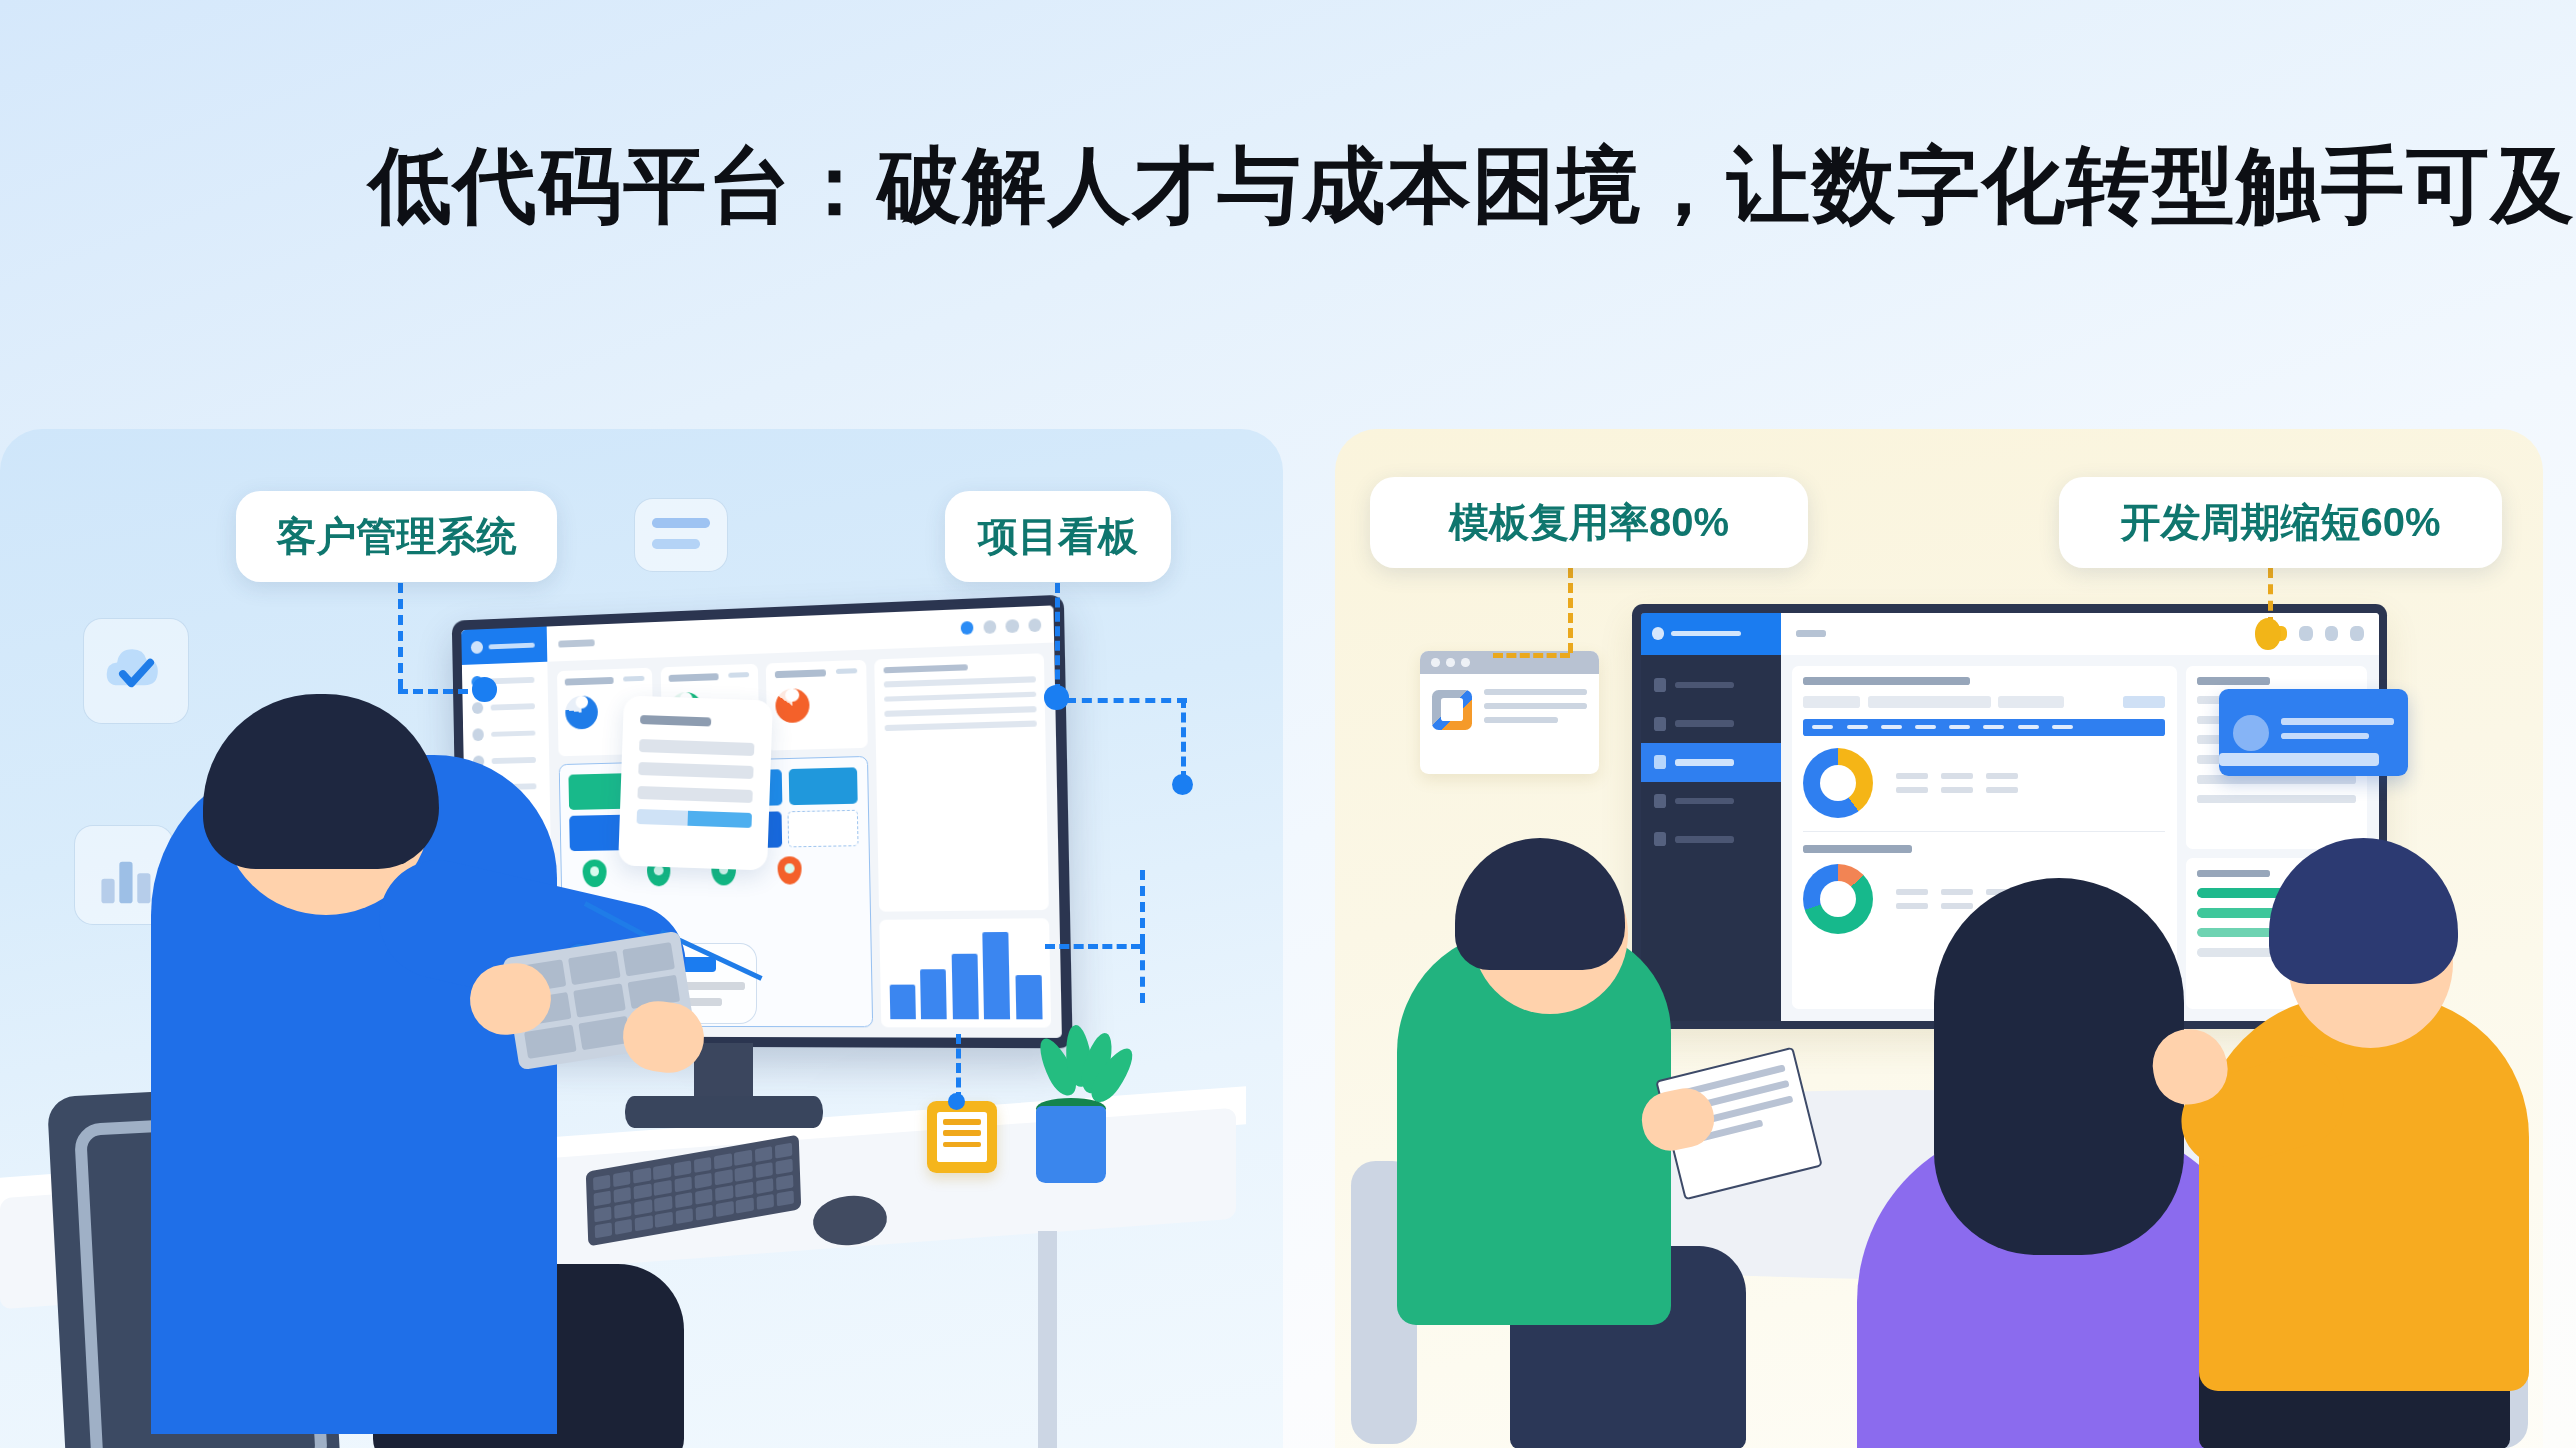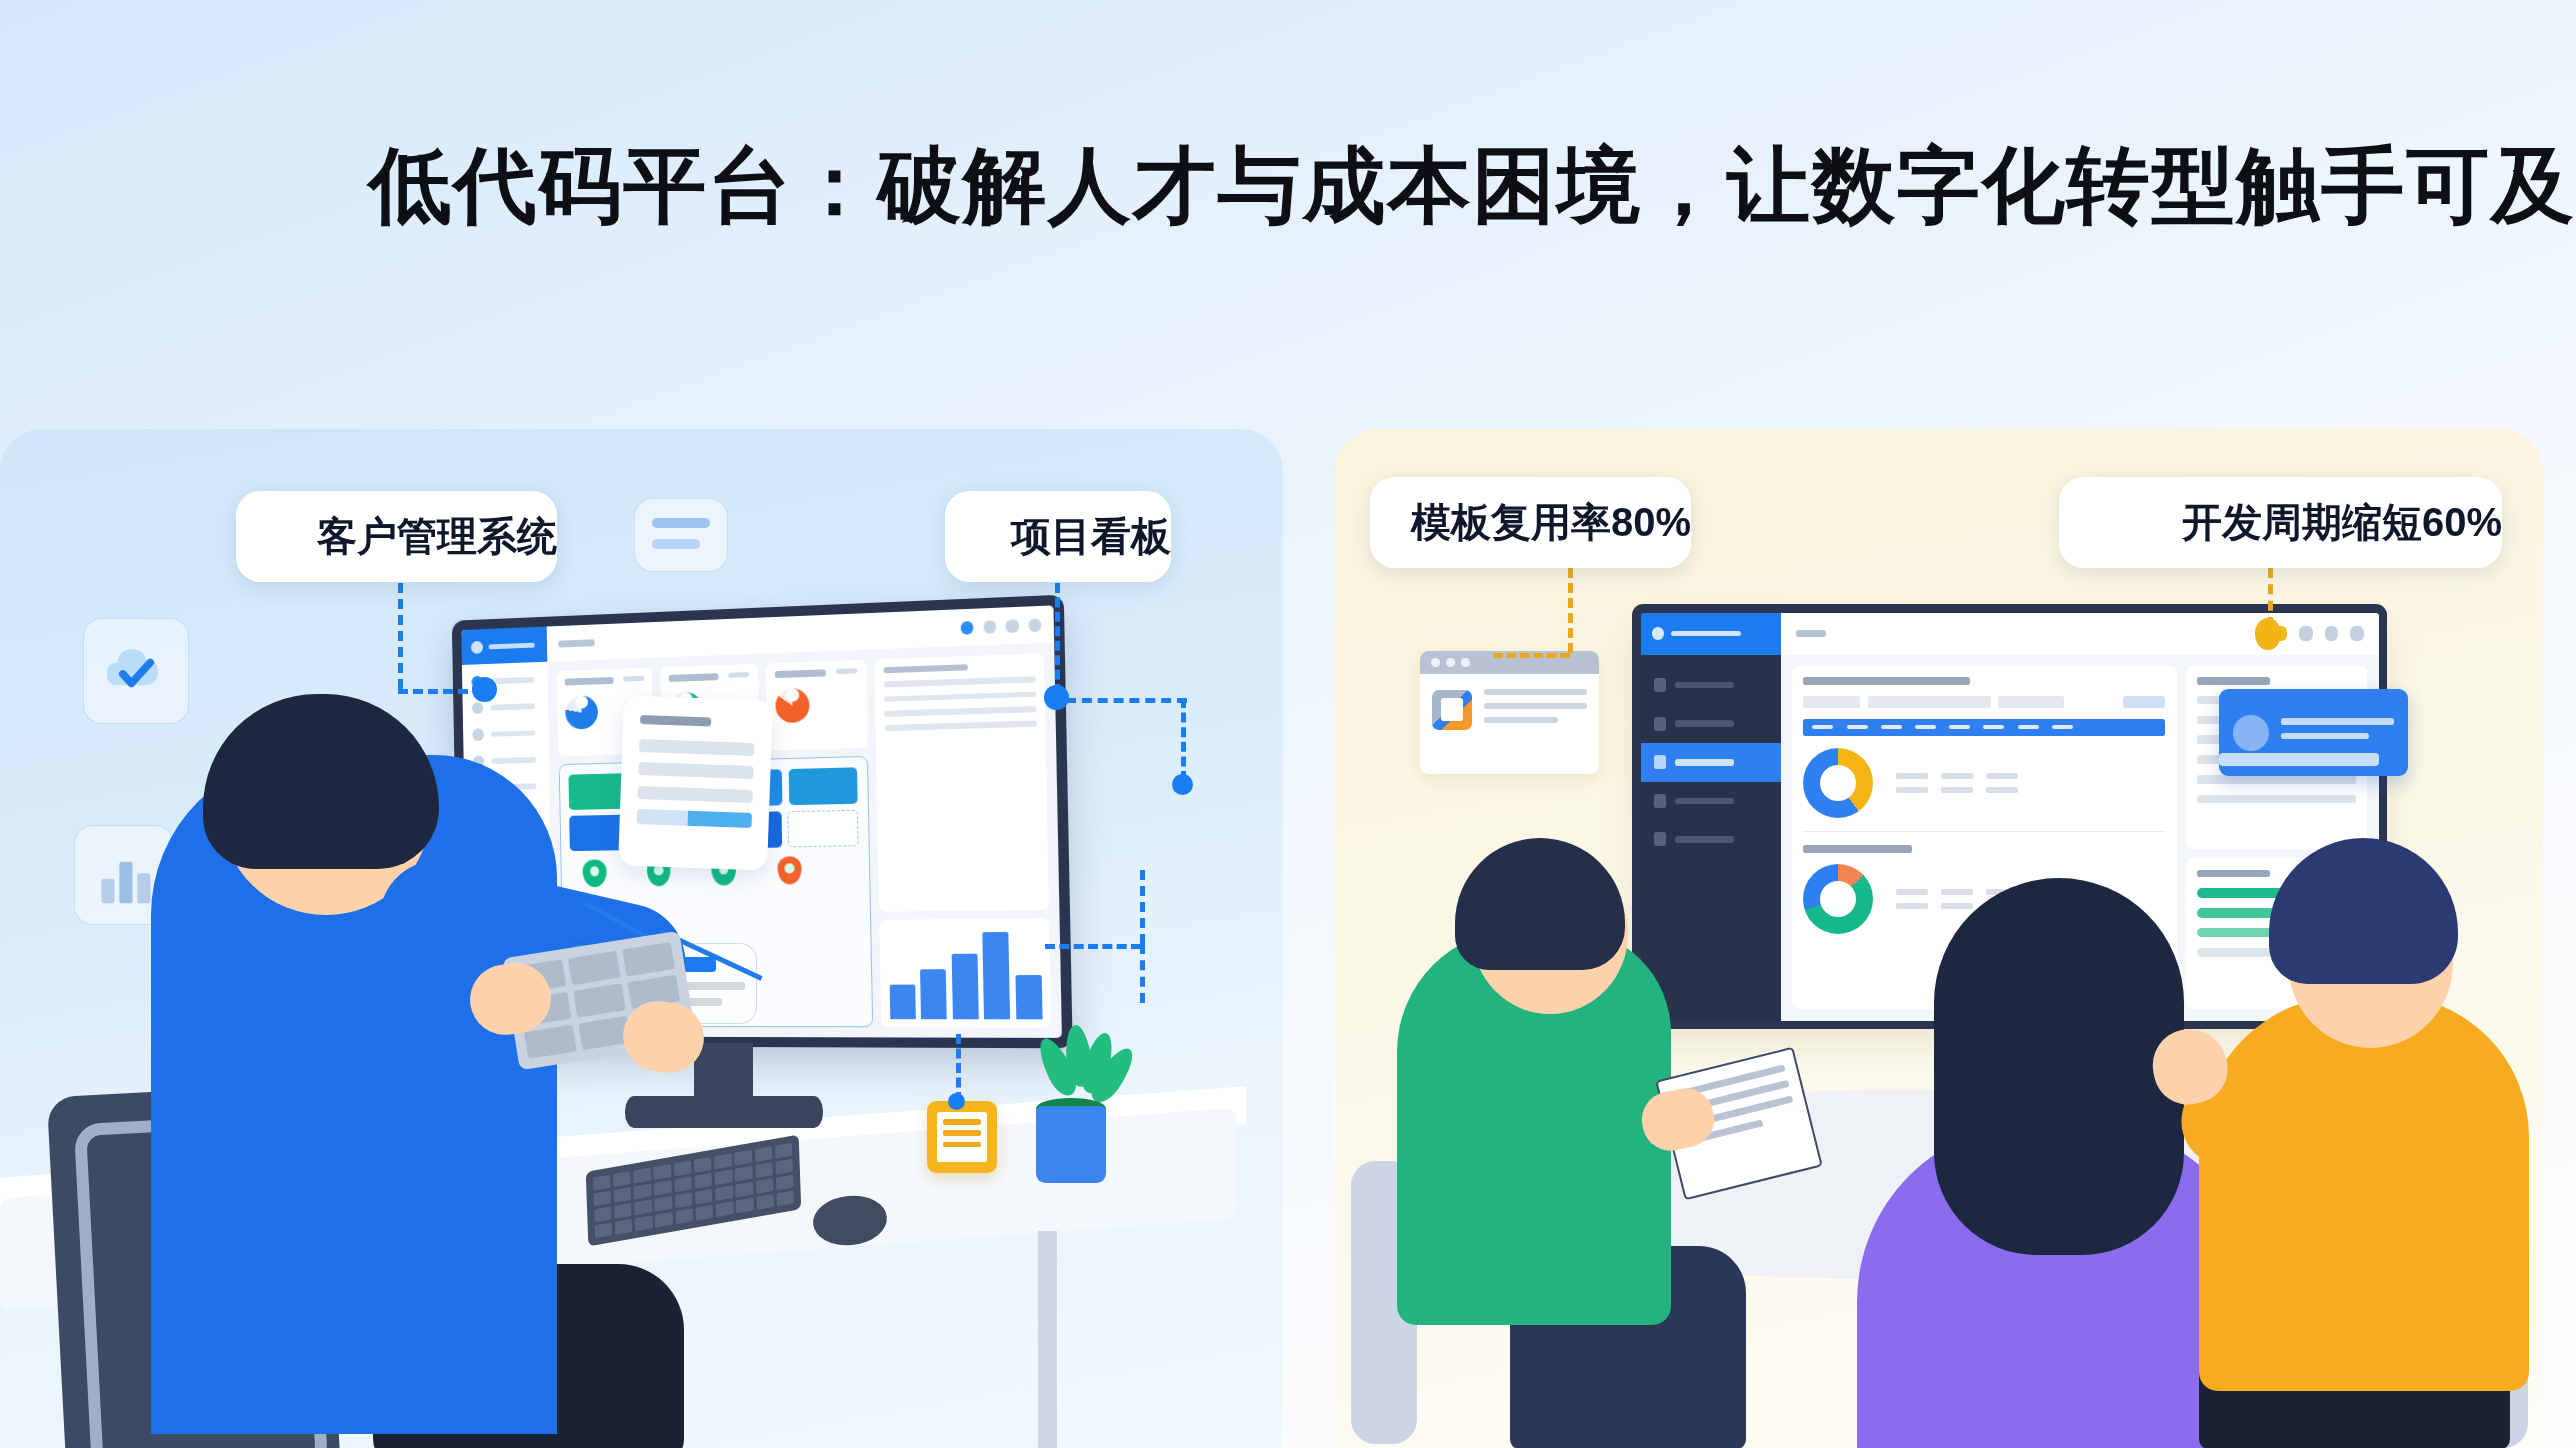--- a/index.html
+++ b/index.html
@@ -28,26 +28,26 @@
   }
   .panel-right {
     left: 1335px; top: 429px; width: 1208px; height: 1066px;
     background: linear-gradient(170deg, #faf4dc 0%, #fbf7e6 40%, #fdfbf0 75%, #fefdf8 100%);
   }
 
   
   .callout {
     position: absolute; background: #ffffff; border-radius: 24.5px;
     box-shadow: 0 5.7px 21px rgba(40,70,110,0.13);
-    display: flex; align-items: center; justify-content: flex-end;
-    font-weight: 700; color: #0f172a; white-space: nowrap;
+    display: flex; align-items: center; justify-content: center;
+    font-weight: 700; color: #0f766e; white-space: nowrap;
   }
   #callout-crm   { left: 236px;  top: 491px; width: 321px; height: 91px;  font-size: 40px; }
   #callout-kanban{ left: 945px; top: 491px; width: 226px; height: 91px;  font-size: 40px; }
-  #callout-reuse { left: 1370px; top: 477px; width: 321px; height: 91px;  font-size: 40px; }
+  #callout-reuse { left: 1370px; top: 477px; width: 438px; height: 91px;  font-size: 40px; }
   #callout-cycle { left: 2059px; top: 477px; width: 443px; height: 91px;  font-size: 40px; }
 
   
   .dash-v { position: absolute; width: 0; border-left: 5.7px dashed #1a7ef2; }
   .dash-h { position: absolute; height: 0; border-top: 5.7px dashed #1a7ef2; }
   .dash-v-amber { position: absolute; width: 0; border-left: 5.7px dashed #eaa81d; }
   .dash-h-amber { position: absolute; height: 0; border-top: 5.7px dashed #eaa81d; }
   .dot { position: absolute; border-radius: 50%; background: #1a7ef2; }
   .dot-amber { position: absolute; border-radius: 50%; background: #f2b518; }
 

